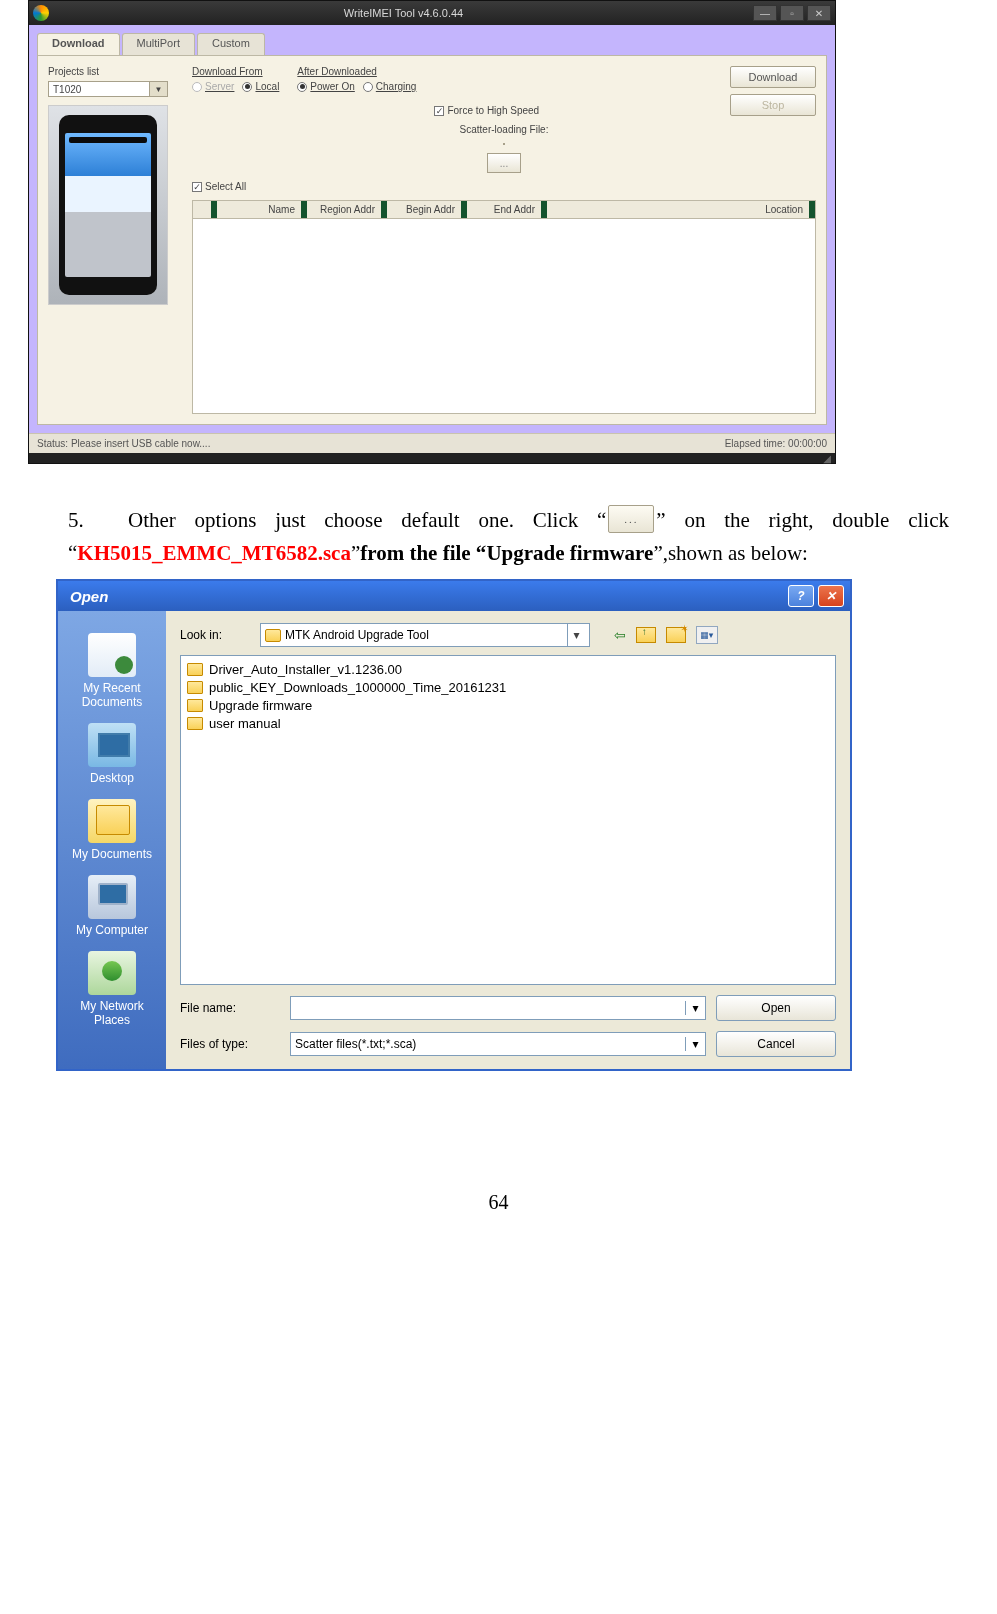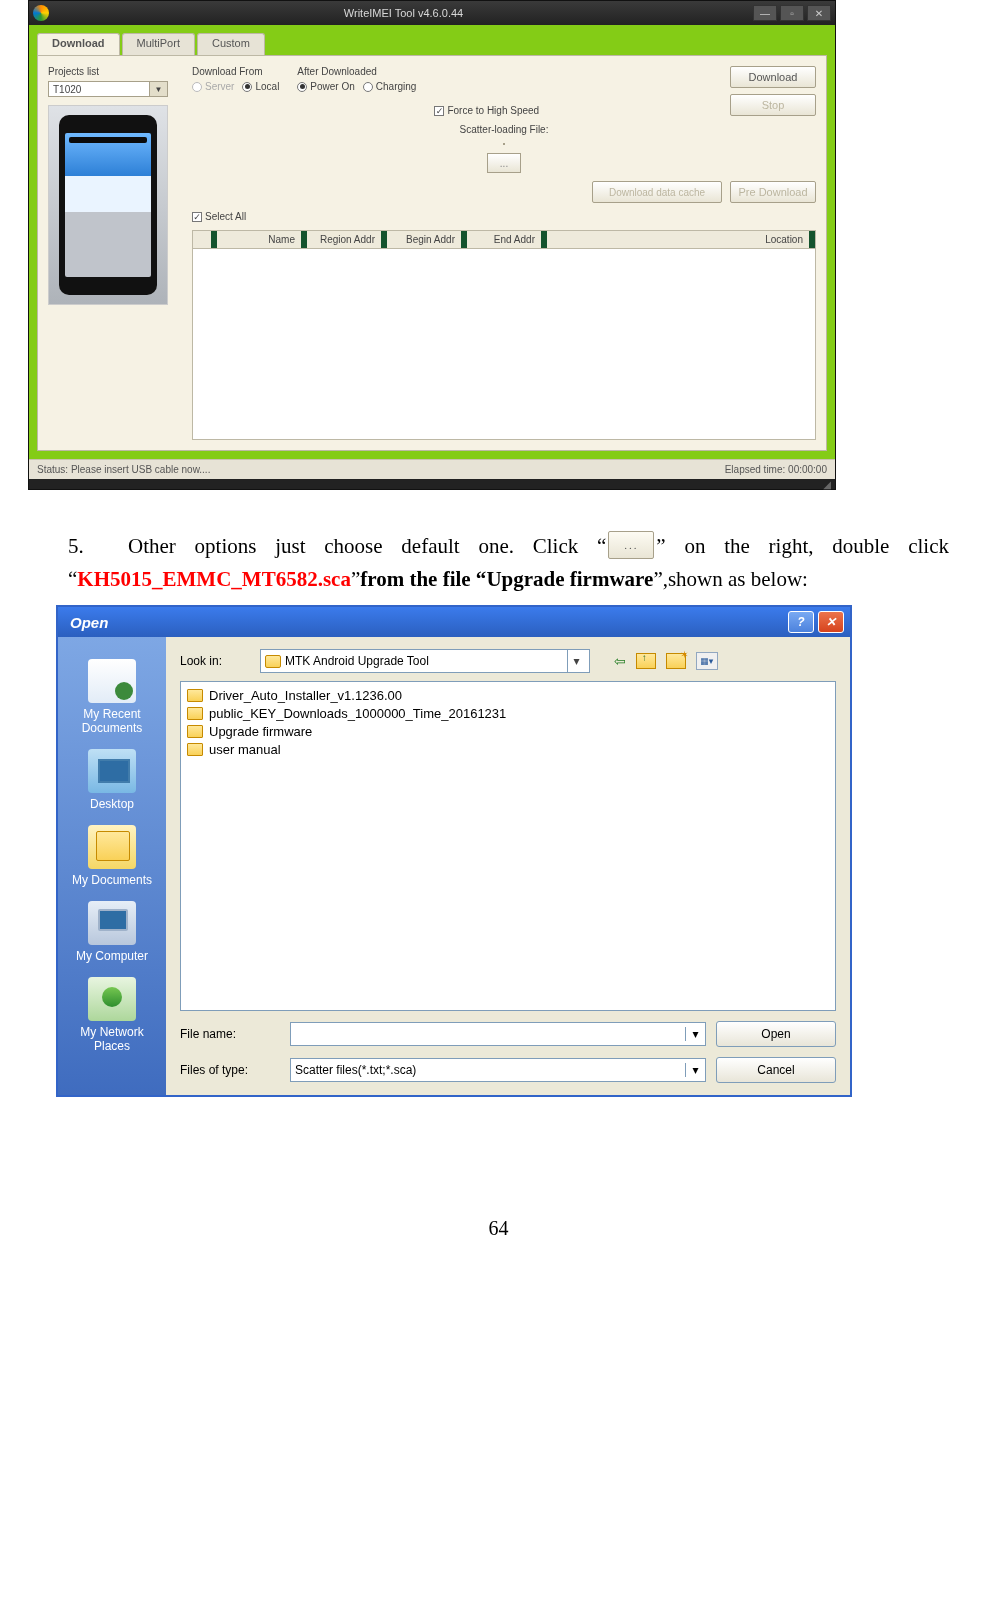--- a/index.html
+++ b/index.html
@@ -7,39 +7,39 @@
   .page { width: 997px; padding: 0 28px 40px 28px; }
 
   
   .win1 { width: 808px; border: 1px solid #111; background: #222; }
   .titlebar1 { height: 24px; background: linear-gradient(#3a3a3a,#222); display:flex; align-items:center; padding:0 4px; font: 11px Tahoma,sans-serif; color:#d8d8d8; }
   .titlebar1 .logo { width:16px; height:16px; border-radius:50%; background: conic-gradient(#ff8c00,#ffd200,#2e9b2e,#0078d4,#ff8c00); margin-right:8px; }
   .titlebar1 .title { flex:1; text-align:center; }
   .titlebar1 .winbtn { width:24px; height:16px; background:#555; border:1px solid #333; margin-left:3px; display:flex; align-items:center; justify-content:center; color:#ccc; font-size:10px; }
   .menubar1 { height:18px; background:#2c2c2c; padding:0 8px; font:11px Tahoma,sans-serif; color:#d0d0d0; display:flex; align-items:center; }
 
-  .client1 { background:#84cc16; padding:8px; font:11px Tahoma,sans-serif; color:#444; }
+  .client1 { background:#c4b5fd; padding:8px; font:11px Tahoma,sans-serif; color:#444; }
   .tabstrip { display:flex; gap:2px; height:22px; }
   .tab { background:#f6f2e4; border:1px solid #bdb8a5; border-bottom:none; border-radius:3px 3px 0 0; padding:3px 14px; font-weight:bold; color:#555; }
   .tab.inactive { background:#e7e3d6; font-weight:normal; }
   .tabpanel { background:#f6f2e4; border:1px solid #bdb8a5; padding:10px; min-height:370px; display:flex; gap:14px; }
 
   .leftcol { width:130px; }
   .groupTitle { font-size:10px; margin-bottom:4px; }
   .combo { width:120px; height:16px; border:1px solid #a7a08a; background:#fff; display:flex; }
   .combo .txt { flex:1; padding:2px 4px; font-size:10px; }
   .combo .ddb { width:18px; background:#e3deca; border-left:1px solid #a7a08a; display:flex; align-items:center; justify-content:center; font-size:8px; }
   .deviceimg { margin-top:8px; width:120px; height:200px; border:1px solid #ccc; background:linear-gradient(#dfe2e6,#aeb3b9); display:flex; align-items:center;justify-content:center; }
   .phone { width:98px; height:180px; background:#111; border-radius:10px; padding:18px 6px 18px 6px; }
   .screen { width:100%; height:100%; background: linear-gradient(#6fb9ff,#2d7fd6 30%,#eaf4ff 30% 55%,#c0c4cb 55%); border-radius:2px; position:relative; }
   .screen:before{content:"";position:absolute;top:4px;left:4px;right:4px;height:6px;background:#0b0b0b;border-radius:2px;}
 
   .rightcol { flex:1; display:flex; flex-direction:column; gap:8px; }
   .row1 { display:flex; gap:18px; align-items:flex-start; }
-  .grp { font-size:10px; }
+  .grp { font-size:10px;text-decoration:underline; }
   .radset { display:flex; gap:8px; margin-top:4px; }
   .radio { display:flex; align-items:center; gap:3px; font-size:10px; }
   .radio .dot{ width:10px;height:10px;border:1px solid #777;border-radius:50%; background:#fff; display:inline-block; position:relative;}
   .radio.sel .dot:after{content:"";width:5px;height:5px;border-radius:50%;background:#333;position:absolute;top:1.5px;left:1.5px;}
   .radio.dis { color:#aaa; } .radio.dis .dot{border-color:#bbb;}
   .chk{ display:flex; align-items:center; gap:3px; font-size:10px; }
   .chk .box{width:10px;height:10px;border:1px solid #777;background:#fff;display:inline-flex;align-items:center;justify-content:center;font-size:9px;}
 
   .sideBtns { margin-left:auto; display:flex; flex-direction:column; gap:6px; }
   .btn3d { width:86px; height:22px; border:1px solid #a7a08a; background:linear-gradient(#fff,#e9e5d5); border-radius:2px; font:11px Tahoma,sans-serif; color:#555; display:flex;align-items:center;justify-content:center; }
@@ -188,24 +188,20 @@
               <div class="btn3d dis">Stop</div>
             </div>
           </div>
 
           <div class="scatterRow">
             <span class="lbl">Scatter-loading File:</span>
             <div class="txtfield"></div>
             <div class="browseBtn">...</div>
           </div>
 
-          <div class="midBtns">
-            <div class="btn3d dis" style="width:130px;font-size:10px;">Download data cache</div>
-            <div class="btn3d dis">Pre Download</div>
-          </div>
 
           <label class="chk">
             <span class="box">✓</span>
               <span>Select All</span>
           </label>
 
           <div class="grid" style="flex:1;">
             <div class="ghead">
               <div class="gh" style="width:24px;"></div>
               <div class="gh" style="width:90px;">Name</div>

